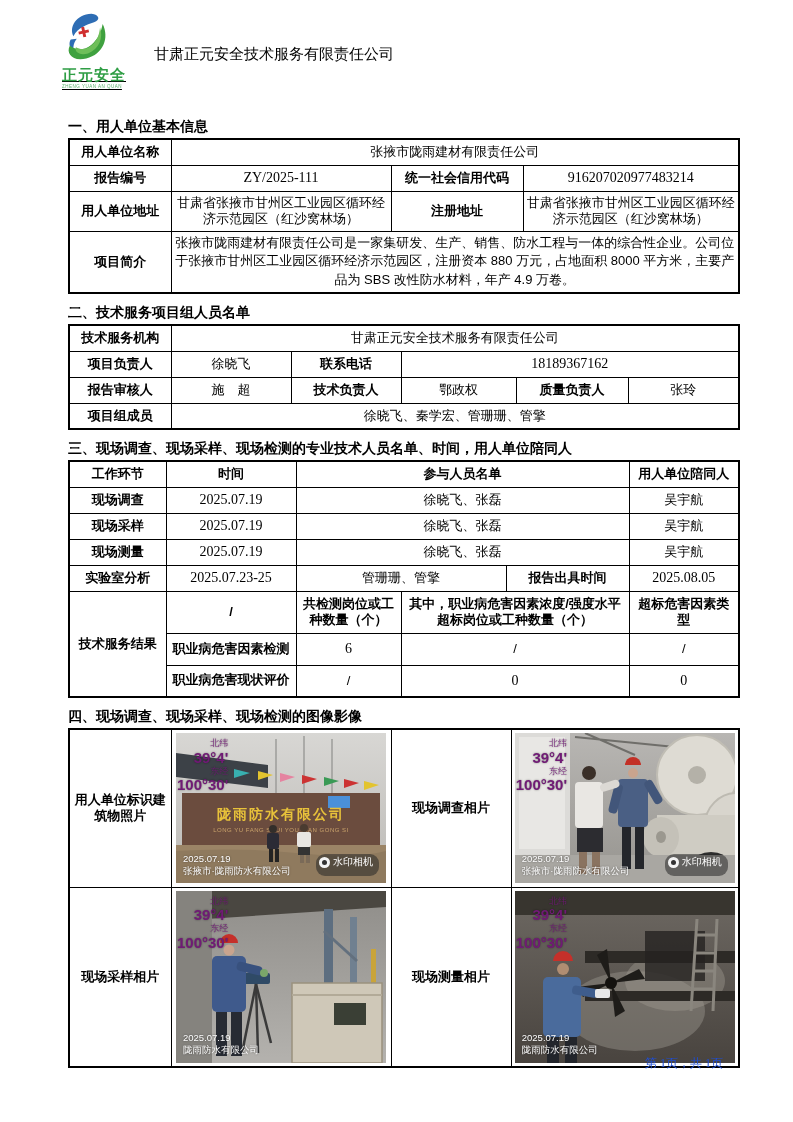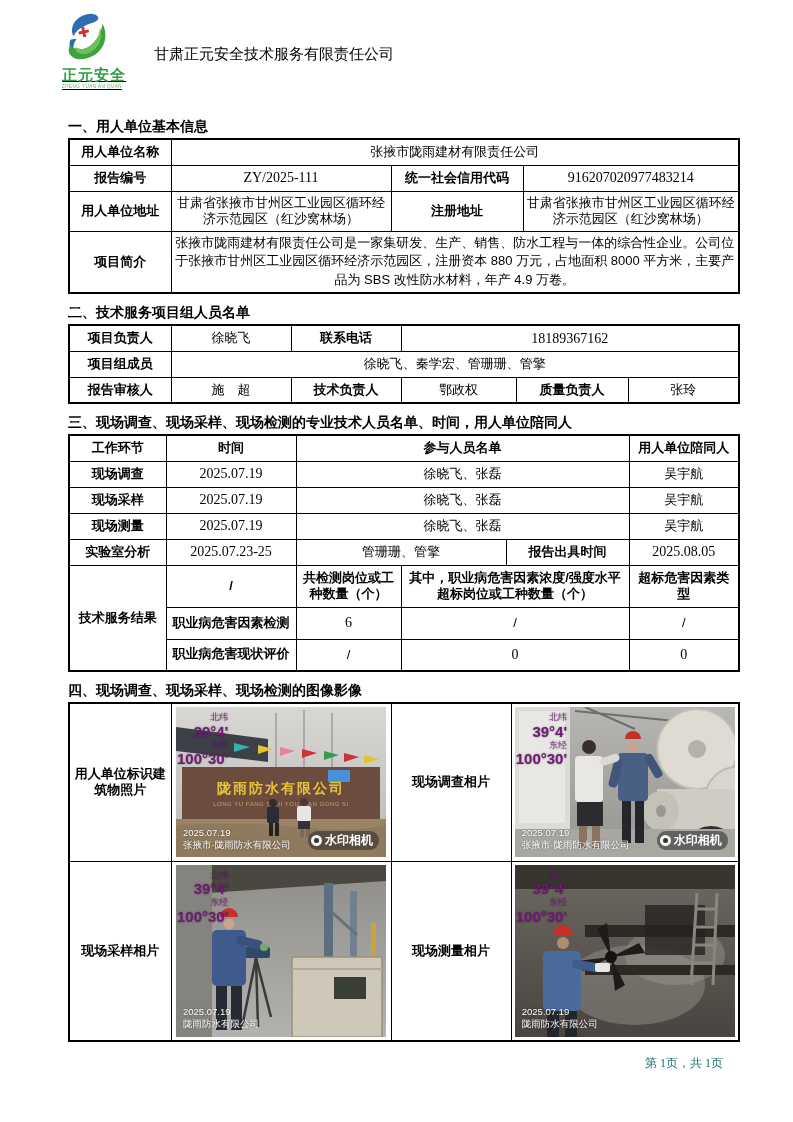--- a/index.html
+++ b/index.html
@@ -38,28 +38,28 @@
   tr.prow2 td { height:180px; }
   .photo-wrap { position:relative; margin:0 auto; overflow:hidden; }
   .photo-wrap svg { display:block; }
   .wm-top { position:absolute; top:5px; left:1px; text-align:right; color:#701a75;
             text-shadow:0 0 2px rgba(0,0,0,.45); line-height:1.15; }
   .wm-lbl { font-size:9px; opacity:.9; }
   .wm-val { font-size:15px; font-weight:bold; }
   .wm-bot { position:absolute; bottom:6px; left:7px; text-align:left; color:#fff;
             text-shadow:0 0 2px rgba(0,0,0,.5); line-height:1.3; font-size:9.5px; }
   .wm-badge { position:absolute; bottom:7px; right:7px; display:flex; align-items:center;
-              background:rgba(40,40,40,.55); border-radius:9px; padding:2px 6px 2px 3px;
-              color:#fff; font-size:12px;font-weight:bold; }
+              background:rgba(40,40,40,.55); border-radius:9px; padding:2px 6px 8px 3px;
+              color:#fff; font-size:10px; }
   .wm-badge .cam { width:11px; height:11px; border-radius:50%; background:#f4f4f4; margin-right:3px;
                    position:relative; }
   .wm-badge .cam::after { content:""; position:absolute; left:3px; top:3px; width:5px; height:5px;
                           border-radius:50%; background:#333; }
 
-  .footer { position:absolute; top:1055px; left:645px; font-size:12px; color:#0f766e;
+  .footer { position:absolute; top:1055px; left:645px; font-size:12px; color:#1d4ed8;
             font-family:"Liberation Serif", serif; }
 </style>
 </head>
 <body>
 
 <div class="page">
 
   <div class="hdr">
     <div class="logo-box">
       <svg width="52" height="50" viewBox="0 0 60 58">
@@ -117,37 +117,41 @@
     <table>
       <colgroup>
           <col style="width:102px">
           <col style="width:120px">
           <col style="width:110px">
           <col style="width:115px">
           <col style="width:112px">
           <col style="width:111px">
         </colgroup>
       <tbody>
+          <tr class="r26">
+        <td class="lbl">技术服务机构</td>
+        <td colspan="5">甘肃正元安全技术服务有限责任公司</td>
+      </tr>
       <tr class="r26">
         <td class="lbl">项目负责人</td>
         <td>徐晓飞</td>
         <td class="lbl">联系电话</td>
         <td colspan="3" class="serif">18189367162</td>
-      </tr>
-      <tr class="r26">
-        <td class="lbl">项目组成员</td>
-        <td colspan="5">徐晓飞、秦学宏、管珊珊、管擎</td>
       </tr>
       <tr class="r26">
         <td class="lbl">报告审核人</td>
         <td>施　超</td>
         <td class="lbl">技术负责人</td>
         <td>鄂政权</td>
         <td class="lbl">质量负责人</td>
         <td>张玲</td>
+      </tr>
+      <tr class="r26">
+        <td class="lbl">项目组成员</td>
+        <td colspan="5">徐晓飞、秦学宏、管珊珊、管擎</td>
       </tr>
     </tbody>
       </table>
 
     <div class="sec-h">三、现场调查、现场采样、现场检测的专业技术人员名单、时间，用人单位陪同人</div>
     <table>
       <colgroup>
           <col style="width:97px">
           <col style="width:130px">
           <col style="width:105px">

